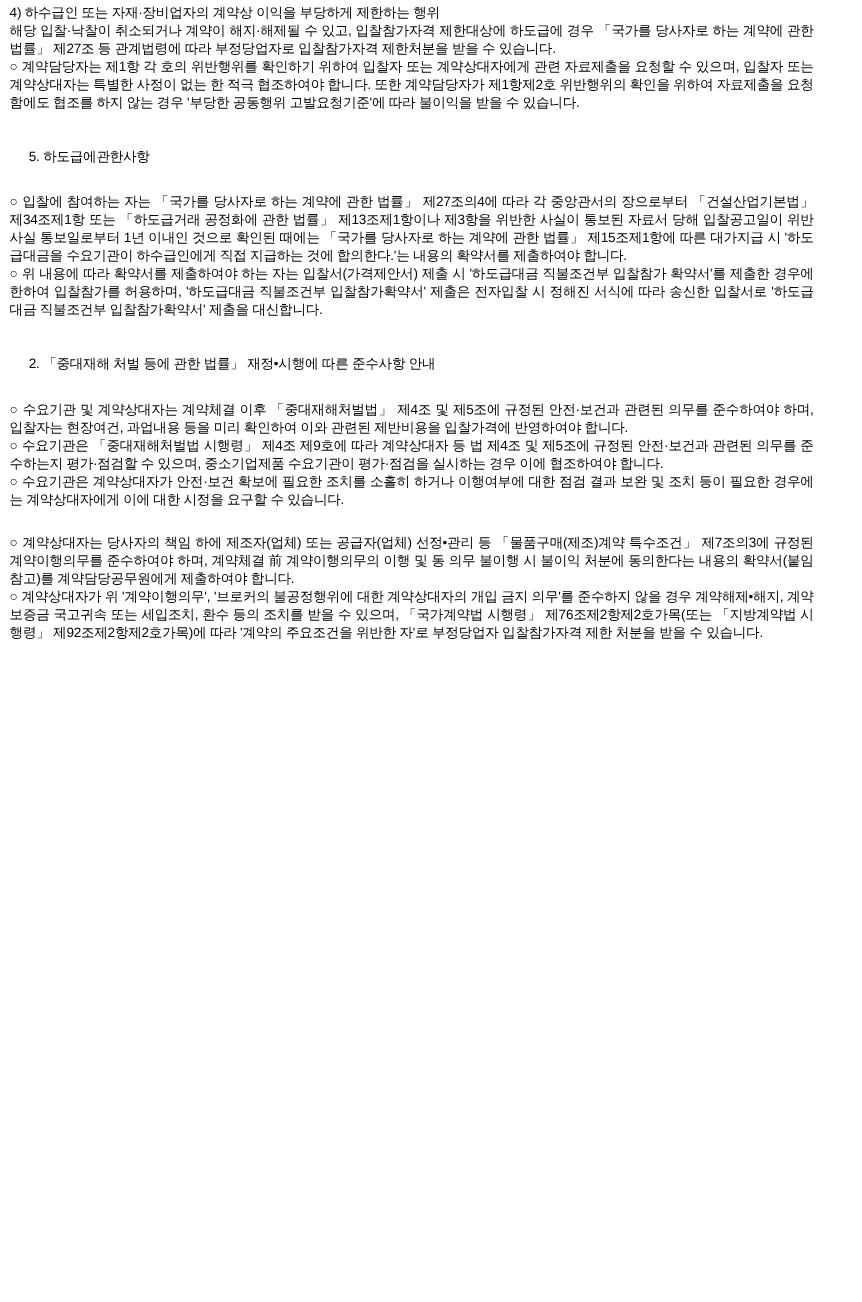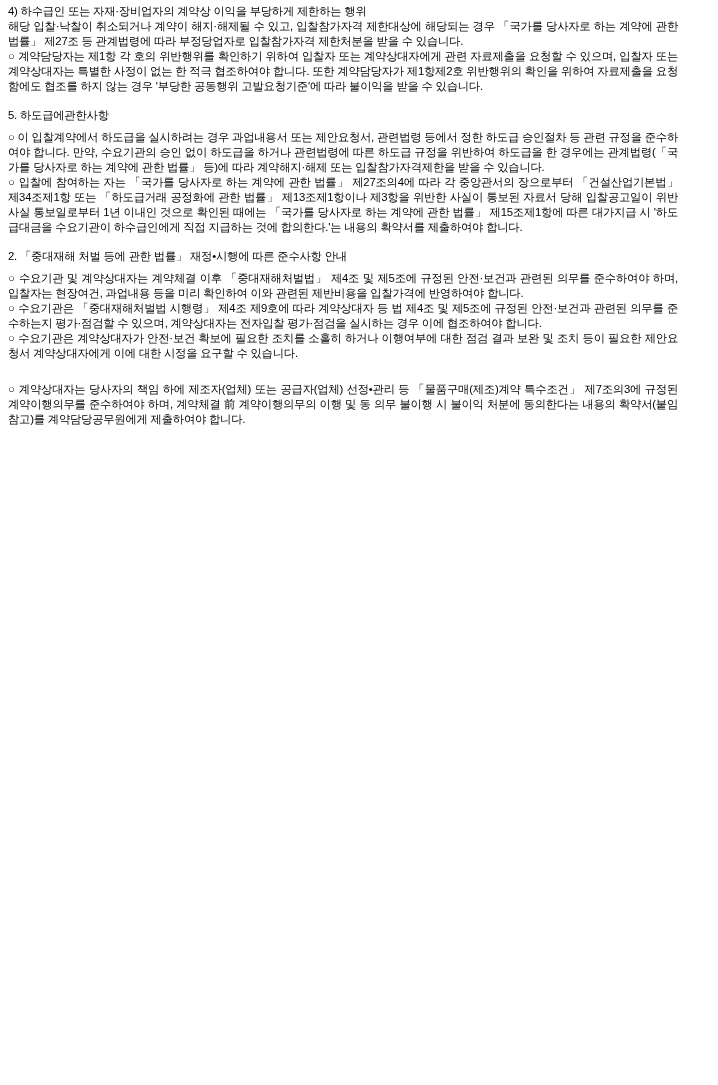--- a/index.html
+++ b/index.html
@@ -29,40 +29,41 @@
   }
   .spacer {
     height: 14px;
   }
   .spacer-sm {
     height: 7px;
   }
   .heading {
     font-size: 11.3px;
     line-height: 1.33;
-    margin: 0;
+    margin: 16px;
     letter-spacing: -0.2px;
   }
 </style>
 </head>
 <body>
 
 <div class="page">
   <div id="doc-body">
       <p class="para">4) 하수급인 또는 자재·장비업자의 계약상 이익을 부당하게 제한하는 행위</p>
-      <p class="para">해당 입찰·낙찰이 취소되거나 계약이 해지·해제될 수 있고, 입찰참가자격 제한대상에 해당되는 경우 「국가를 당사자로 하는 계약에 관한 법률」 제27조 등 관계법령에 따라 부정당업자로 입찰참가자격 제한처분을 받을 수 있습니다.</p>
+      <p class="para">해당 입찰·낙찰이 취소되거나 계약이 해지·해제될 수 있고, 입찰참가자격 제한대상에 하도급에 경우 「국가를 당사자로 하는 계약에 관한 법률」 제27조 등 관계법령에 따라 부정당업자로 입찰참가자격 제한처분을 받을 수 있습니다.</p>
       <p class="para">○ 계약담당자는 제1항 각 호의 위반행위를 확인하기 위하여 입찰자 또는 계약상대자에게 관련 자료제출을 요청할 수 있으며, 입찰자 또는 계약상대자는 특별한 사정이 없는 한 적극 협조하여야 합니다. 또한 계약담당자가 제1항제2호 위반행위의 확인을 위하여 자료제출을 요청함에도 협조를 하지 않는 경우 '부당한 공동행위 고발요청기준'에 따라 불이익을 받을 수 있습니다.</p>
       <div class="spacer"></div>
       <p class="heading">5. 하도급에관한사항</p>
       <div class="spacer-sm"></div>
-      <p class="para">○ 이 입찰계약에서 하도급을 실시하려는 경우 과업내용서 또는 제안요청서, 관련법령 등에서 정한 하도급 승인절차 등 관련 규정을 준수하여야 합니다. 만약, 수요기관의 승인 없이 하도급을 하거나 관련법령에 따른 하도급 규정을 위반하여 하도급을 한 경우에는 관계법령(「국가를 당사자로 하는 계약에 관한 법률」 등)에 따라 계약해지·해제 또는 입찰참가자격제한을 받을 수 있습니다.</p>
       <p class="para">○ 입찰에 참여하는 자는 「국가를 당사자로 하는 계약에 관한 법률」 제27조의4에 따라 각 중앙관서의 장으로부터 「건설산업기본법」 제34조제1항 또는 「하도급거래 공정화에 관한 법률」 제13조제1항이나 제3항을 위반한 사실이 통보된 자료서 당해 입찰공고일이 위반사실 통보일로부터 1년 이내인 것으로 확인된 때에는 「국가를 당사자로 하는 계약에 관한 법률」 제15조제1항에 따른 대가지급 시 '하도급대금을 수요기관이 하수급인에게 직접 지급하는 것에 합의한다.'는 내용의 확약서를 제출하여야 합니다.</p>
+      <p class="para">○ 위 내용에 따라 확약서를 제출하여야 하는 자는 입찰서(가격제안서) 제출 시 '하도급대금 직불조건부 입찰참가 확약서'를 제출한 경우에 한하여 입찰참가를 허용하며, '하도급대금 직불조건부 입찰참가확약서' 제출은 전자입찰 시 정해진 서식에 따라 송신한 입찰서로 '하도급대금 직불조건부 입찰참가확약서' 제출을 대신합니다.</p>
       <div class="spacer"></div>
       <p class="heading">2. 「중대재해 처벌 등에 관한 법률」 재정•시행에 따른 준수사항 안내</p>
       <div class="spacer-sm"></div>
       <p class="para">○ 수요기관 및 계약상대자는 계약체결 이후 「중대재해처벌법」 제4조 및 제5조에 규정된 안전·보건과 관련된 의무를 준수하여야 하며, 입찰자는 현장여건, 과업내용 등을 미리 확인하여 이와 관련된 제반비용을 입찰가격에 반영하여야 합니다.</p>
-      <p class="para">○ 수요기관은 「중대재해처벌법 시행령」 제4조 제9호에 따라 계약상대자 등 법 제4조 및 제5조에 규정된 안전·보건과 관련된 의무를 준수하는지 평가·점검할 수 있으며, 계약상대자는 전자입찰 평가·점검을 실시하는 경우 이에 협조하여야 합니다.</p>
-      <p class="para">○ 수요기관은 계약상대자가 안전·보건 확보에 필요한 조치를 소홀히 하거나 이행여부에 대한 점검 결과 보완 및 조치 등이 필요한 제안요청서 계약상대자에게 이에 대한 시정을 요구할 수 있습니다.</p>
+      <p class="para">○ 수요기관은 「중대재해처벌법 시행령」 제4조 제9호에 따라 계약상대자 등 법 제4조 및 제5조에 규정된 안전·보건과 관련된 의무를 준수하는지 평가·점검할 수 있으며, 중소기업제품 수요기관이 평가·점검을 실시하는 경우 이에 협조하여야 합니다.</p>
+      <p class="para">○ 수요기관은 계약상대자가 안전·보건 확보에 필요한 조치를 소홀히 하거나 이행여부에 대한 점검 결과 보완 및 조치 등이 필요한 경우에는 계약상대자에게 이에 대한 시정을 요구할 수 있습니다.</p>
       <div class="spacer"></div>
       <div class="spacer-sm"></div>
       <p class="para">○ 계약상대자는 당사자의 책임 하에 제조자(업체) 또는 공급자(업체) 선정•관리 등 「물품구매(제조)계약 특수조건」 제7조의3에 규정된 계약이행의무를 준수하여야 하며, 계약체결 前 계약이행의무의 이행 및 동 의무 불이행 시 불이익 처분에 동의한다는 내용의 확약서(붙임 참고)를 계약담당공무원에게 제출하여야 합니다.</p>
+      <p class="para">○ 계약상대자가 위 '계약이행의무', '브로커의 불공정행위에 대한 계약상대자의 개입 금지 의무'를 준수하지 않을 경우 계약해제•해지, 계약보증금 국고귀속 또는 세입조치, 환수 등의 조치를 받을 수 있으며, 「국가계약법 시행령」 제76조제2항제2호가목(또는 「지방계약법 시행령」 제92조제2항제2호가목)에 따라 '계약의 주요조건을 위반한 자'로 부정당업자 입찰참가자격 제한 처분을 받을 수 있습니다.</p>
     </div>
 </div>
 
 </body></html>

